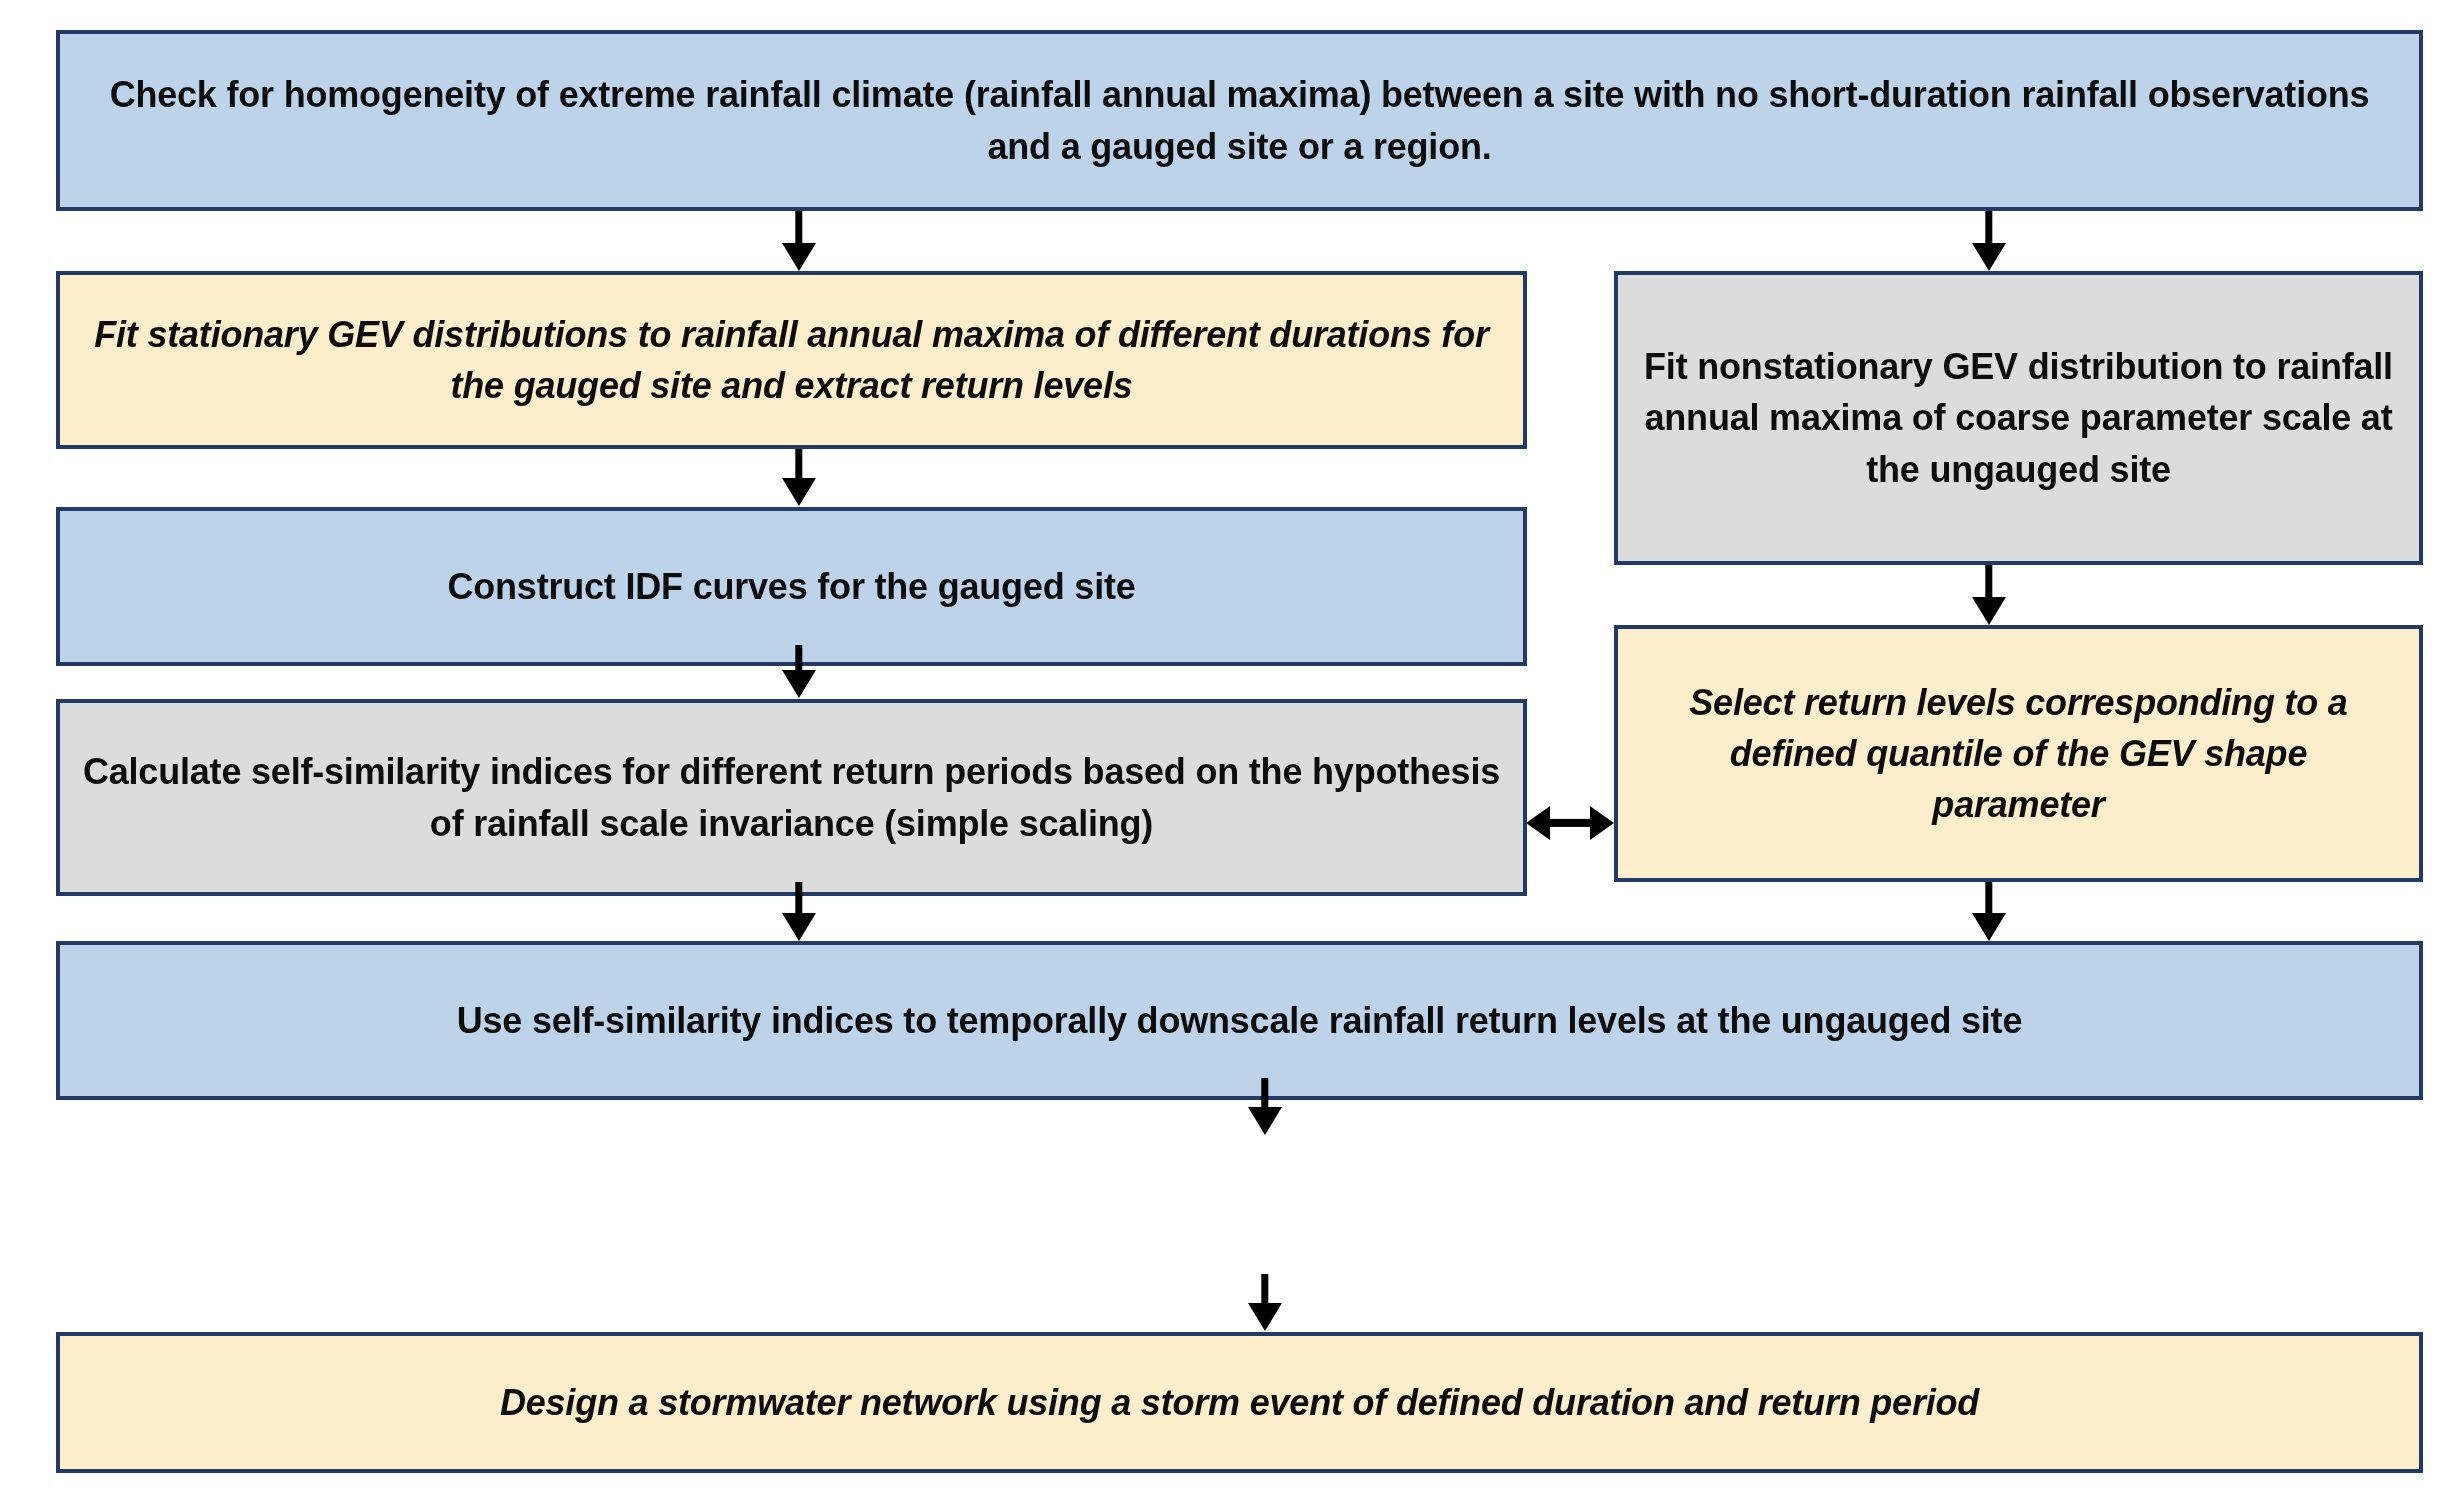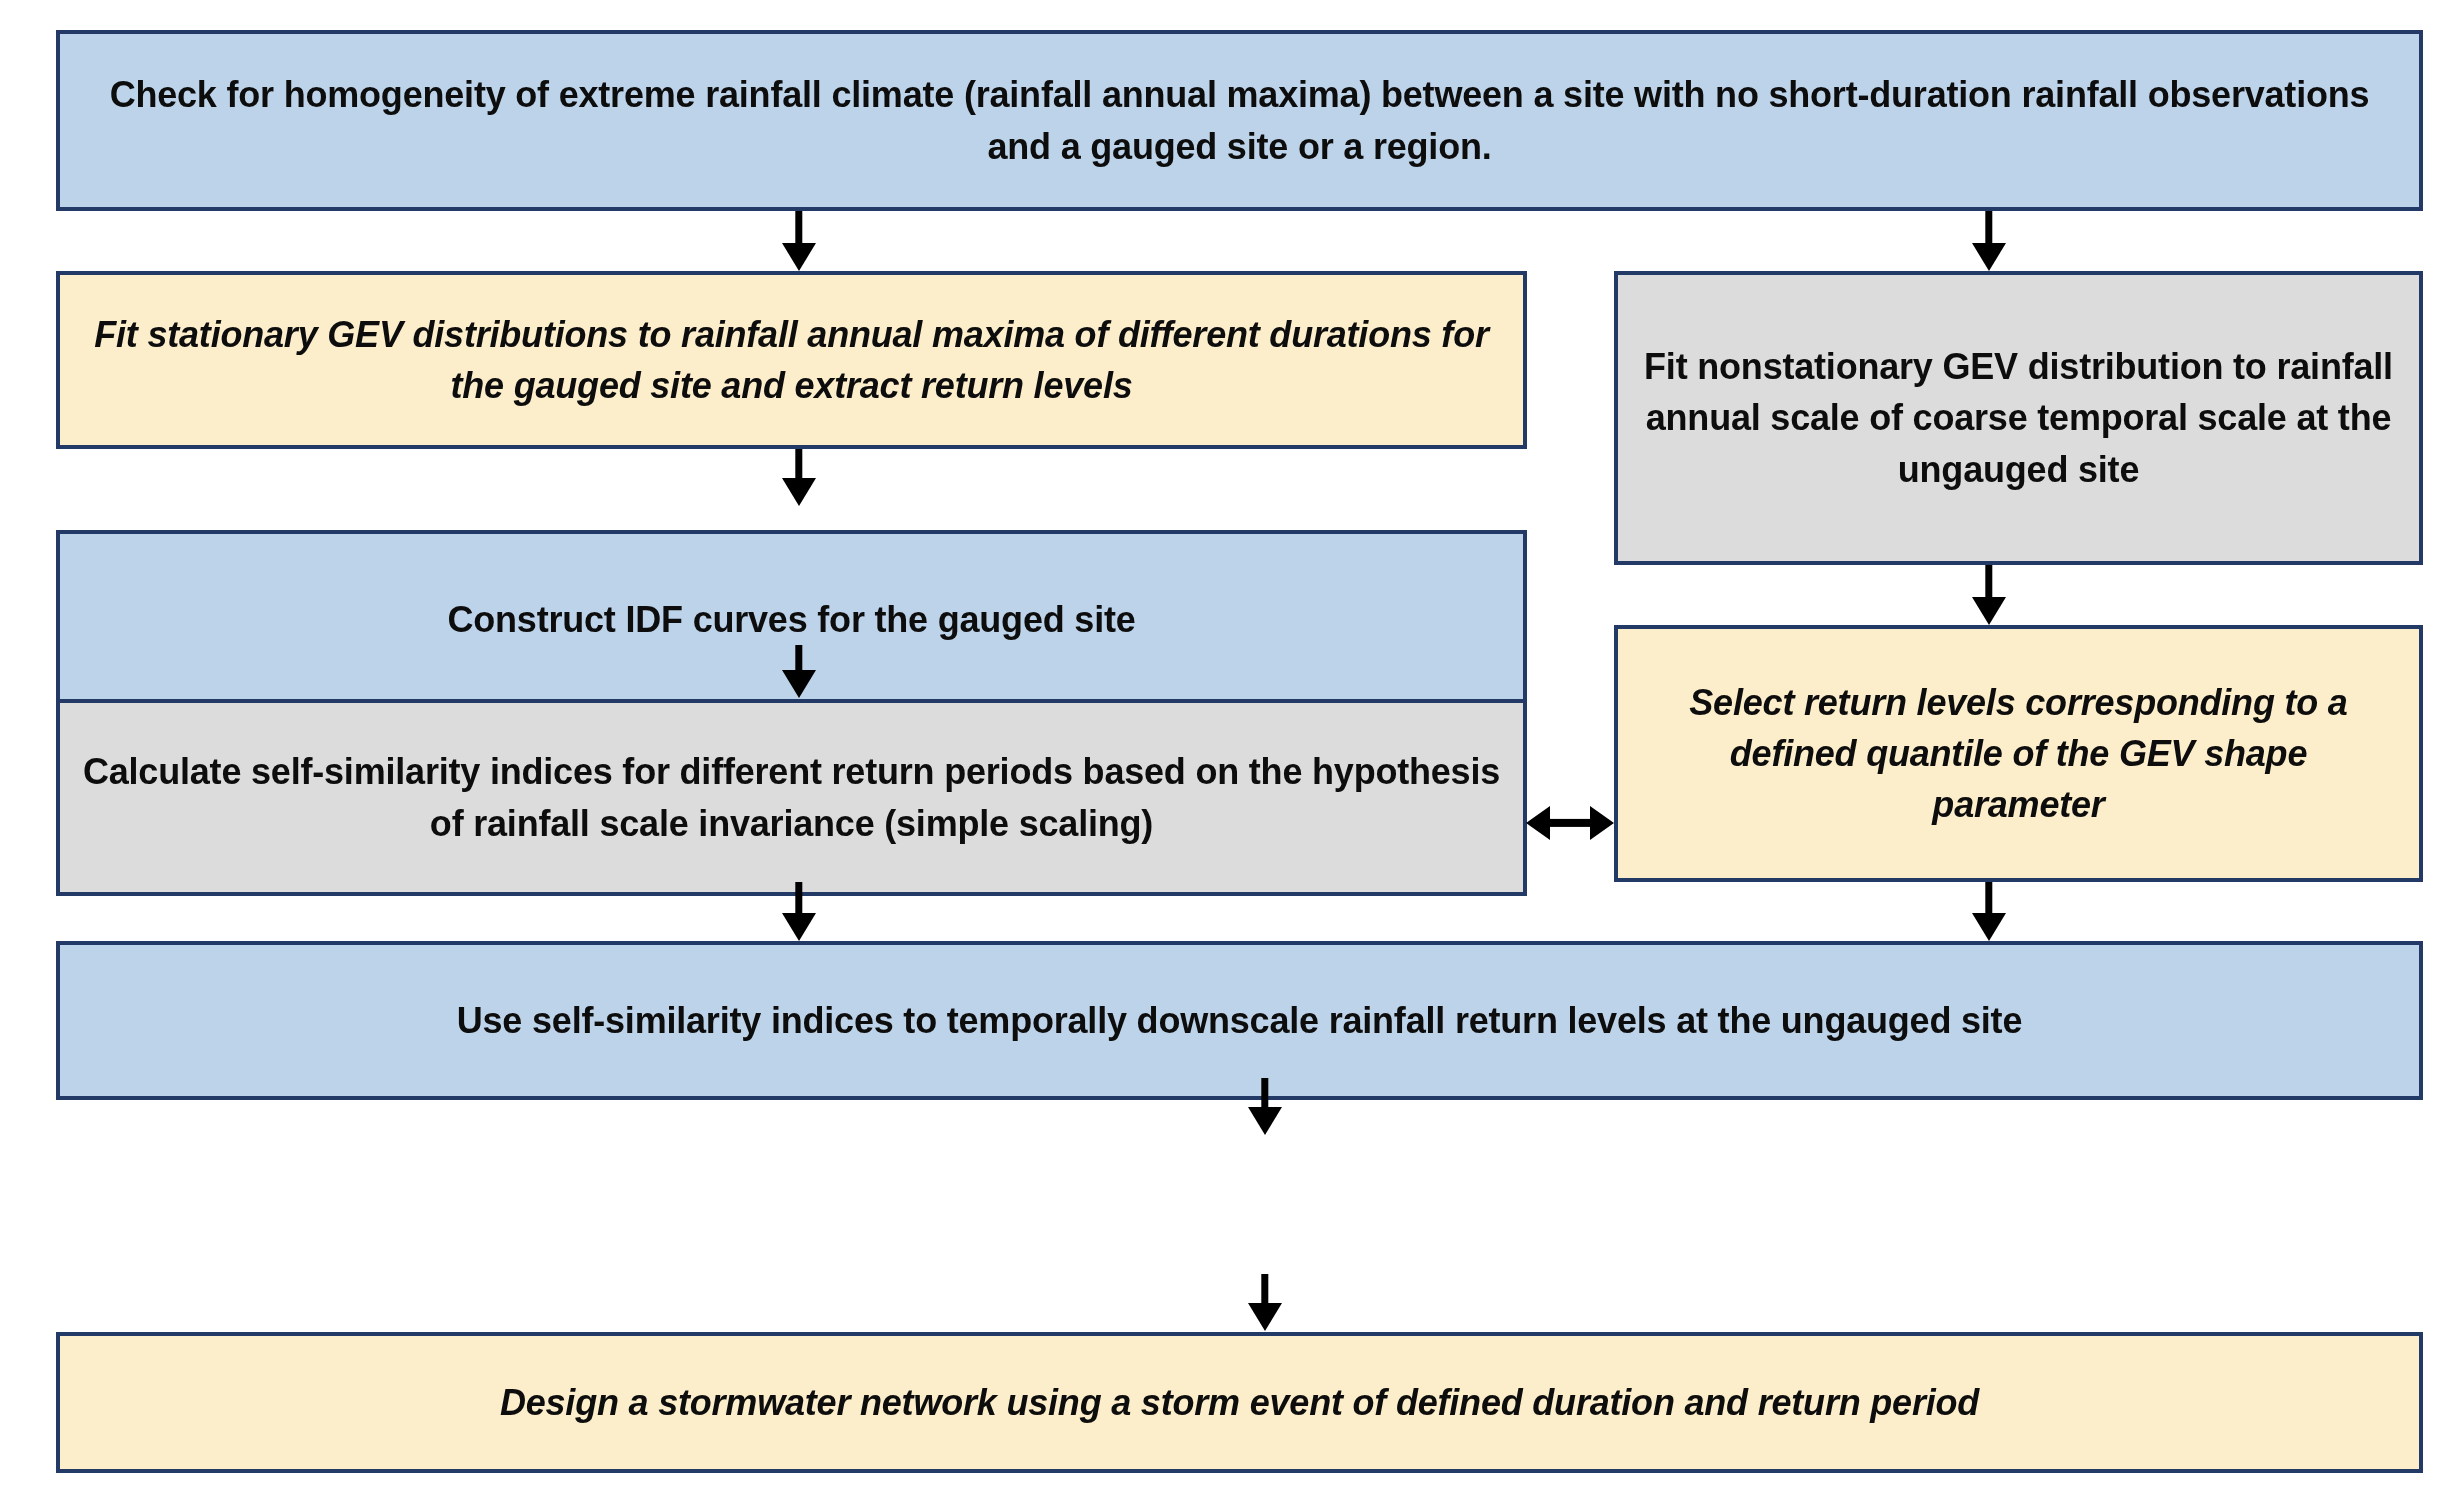--- a/index.html
+++ b/index.html
@@ -112,29 +112,29 @@
   <div class="arrow-v" style="left:1972px; top:211px; height:60px;">
     <span class="shaft" style="height:33px;"></span>
     <span class="head"></span>
   </div>
 
   <div class="node fill-yellow" style="left:56px; top:271px; width:1471px; height:178px;">
     <span>Fit stationary GEV distributions to rainfall annual maxima of different durations  for the gauged site and extract return levels</span>
   </div>
 
   <div class="node fill-gray" style="left:1614px; top:271px; width:809px; height:294px;">
-    <span>Fit nonstationary GEV distribution to rainfall annual scale of coarse temporal scale at the ungauged site</span>
+    <span>Fit nonstationary GEV distribution to rainfall annual maxima of coarse parameter scale at the ungauged site</span>
   </div>
 
   <div class="arrow-v" style="left:782px; top:449px; height:57px;">
     <span class="shaft" style="height:29px;"></span>
     <span class="head"></span>
   </div>
 
-  <div class="node fill-blue" style="left:56px; top:530px; width:1471px; height:179px;">
+  <div class="node fill-blue" style="left:56px; top:507px; width:1471px; height:159px;">
     <span>Construct IDF curves for the gauged site</span>
   </div>
 
   <div class="arrow-v" style="left:1972px; top:565px; height:60px;">
     <span class="shaft" style="height:32px;"></span>
     <span class="head"></span>
   </div>
 
   <div class="node fill-yellow" style="left:1614px; top:625px; width:809px; height:257px;">
     <span>Select return levels corresponding to a defined quantile of the GEV shape parameter</span>

